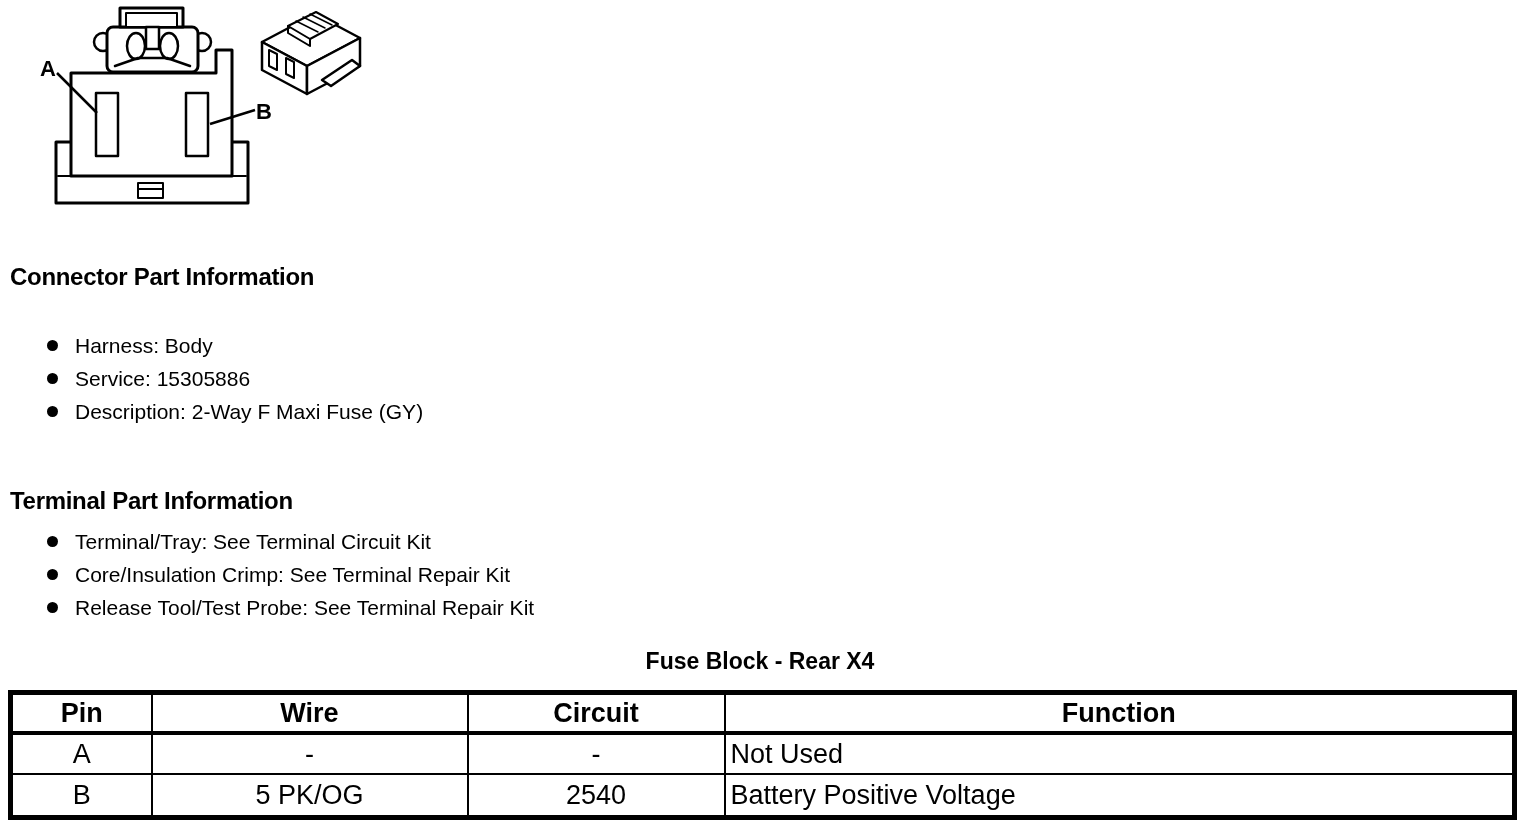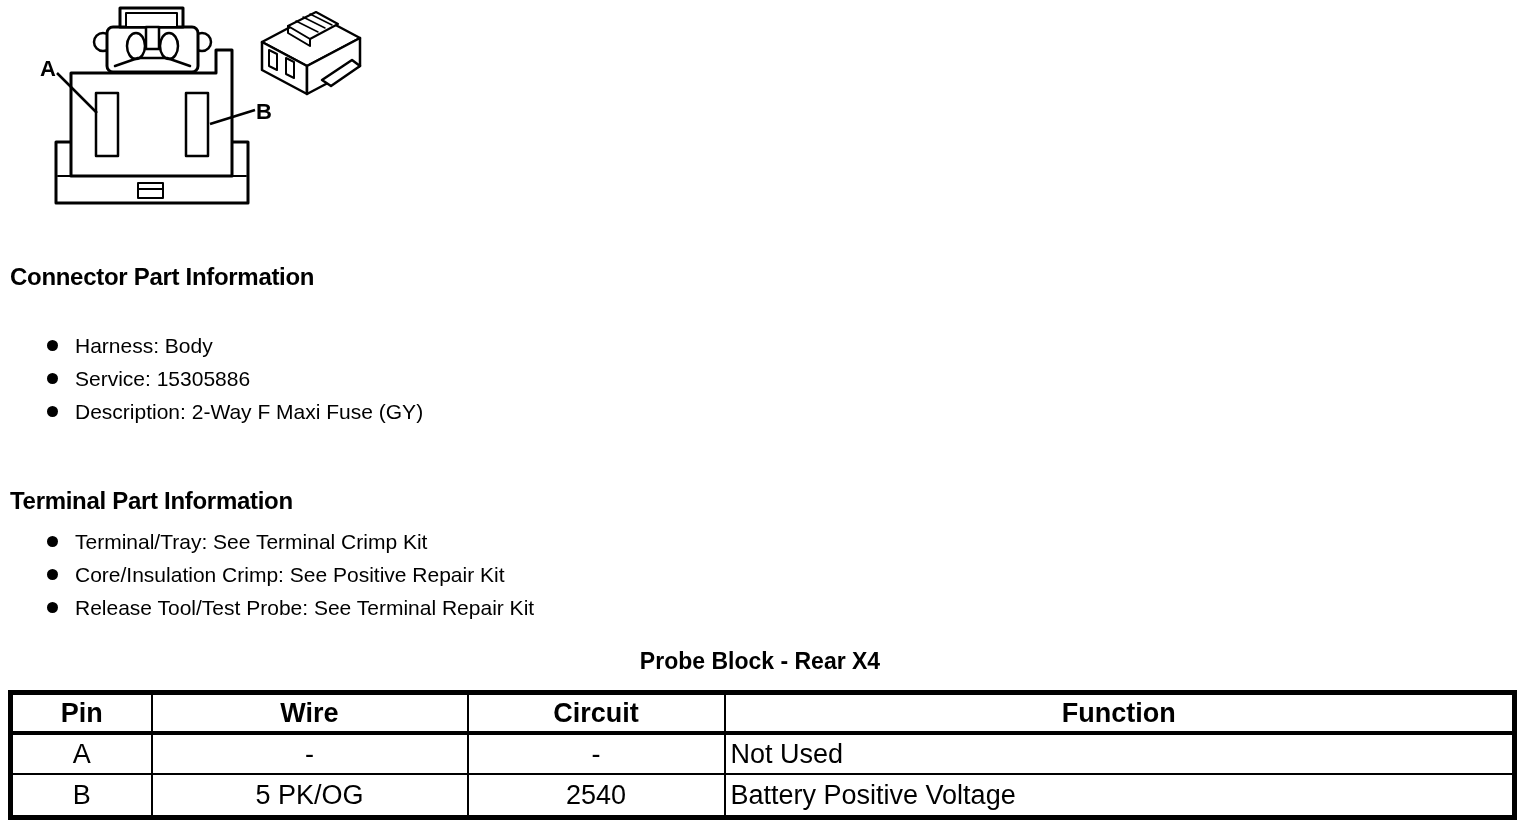--- a/index.html
+++ b/index.html
@@ -155,33 +155,33 @@
     <li>
       <span class="dot"></span>
       <span>Description: 2-Way F Maxi Fuse (GY)</span>
     </li>
   </ul>
 
   <h2 class="section-heading" id="terminal-heading">Terminal Part Information</h2>
   <ul class="bullets" id="terminal-list">
     <li>
       <span class="dot"></span>
-      <span>Terminal/Tray: See Terminal Crimp Kit</span>
-    </li>
-    <li>
-      <span class="dot"></span>
-      <span>Core/Insulation Crimp: See Positive Repair Kit</span>
+      <span>Terminal/Tray: See Terminal Circuit Kit</span>
+    </li>
+    <li>
+      <span class="dot"></span>
+      <span>Core/Insulation Crimp: See Terminal Repair Kit</span>
     </li>
     <li>
       <span class="dot"></span>
       <span>Release Tool/Test Probe: See Terminal Repair Kit</span>
     </li>
   </ul>
 
-  <div class="table-title">Probe Block - Rear X4</div>
+  <div class="table-title">Fuse Block - Rear X4</div>
   <table class="fuse-table">
     <colgroup>
       <col style="width:141px">
       <col style="width:316px">
       <col style="width:257px">
       <col style="width:790px">
     </colgroup>
     <thead>
       <tr>
         <th>Pin</th>

